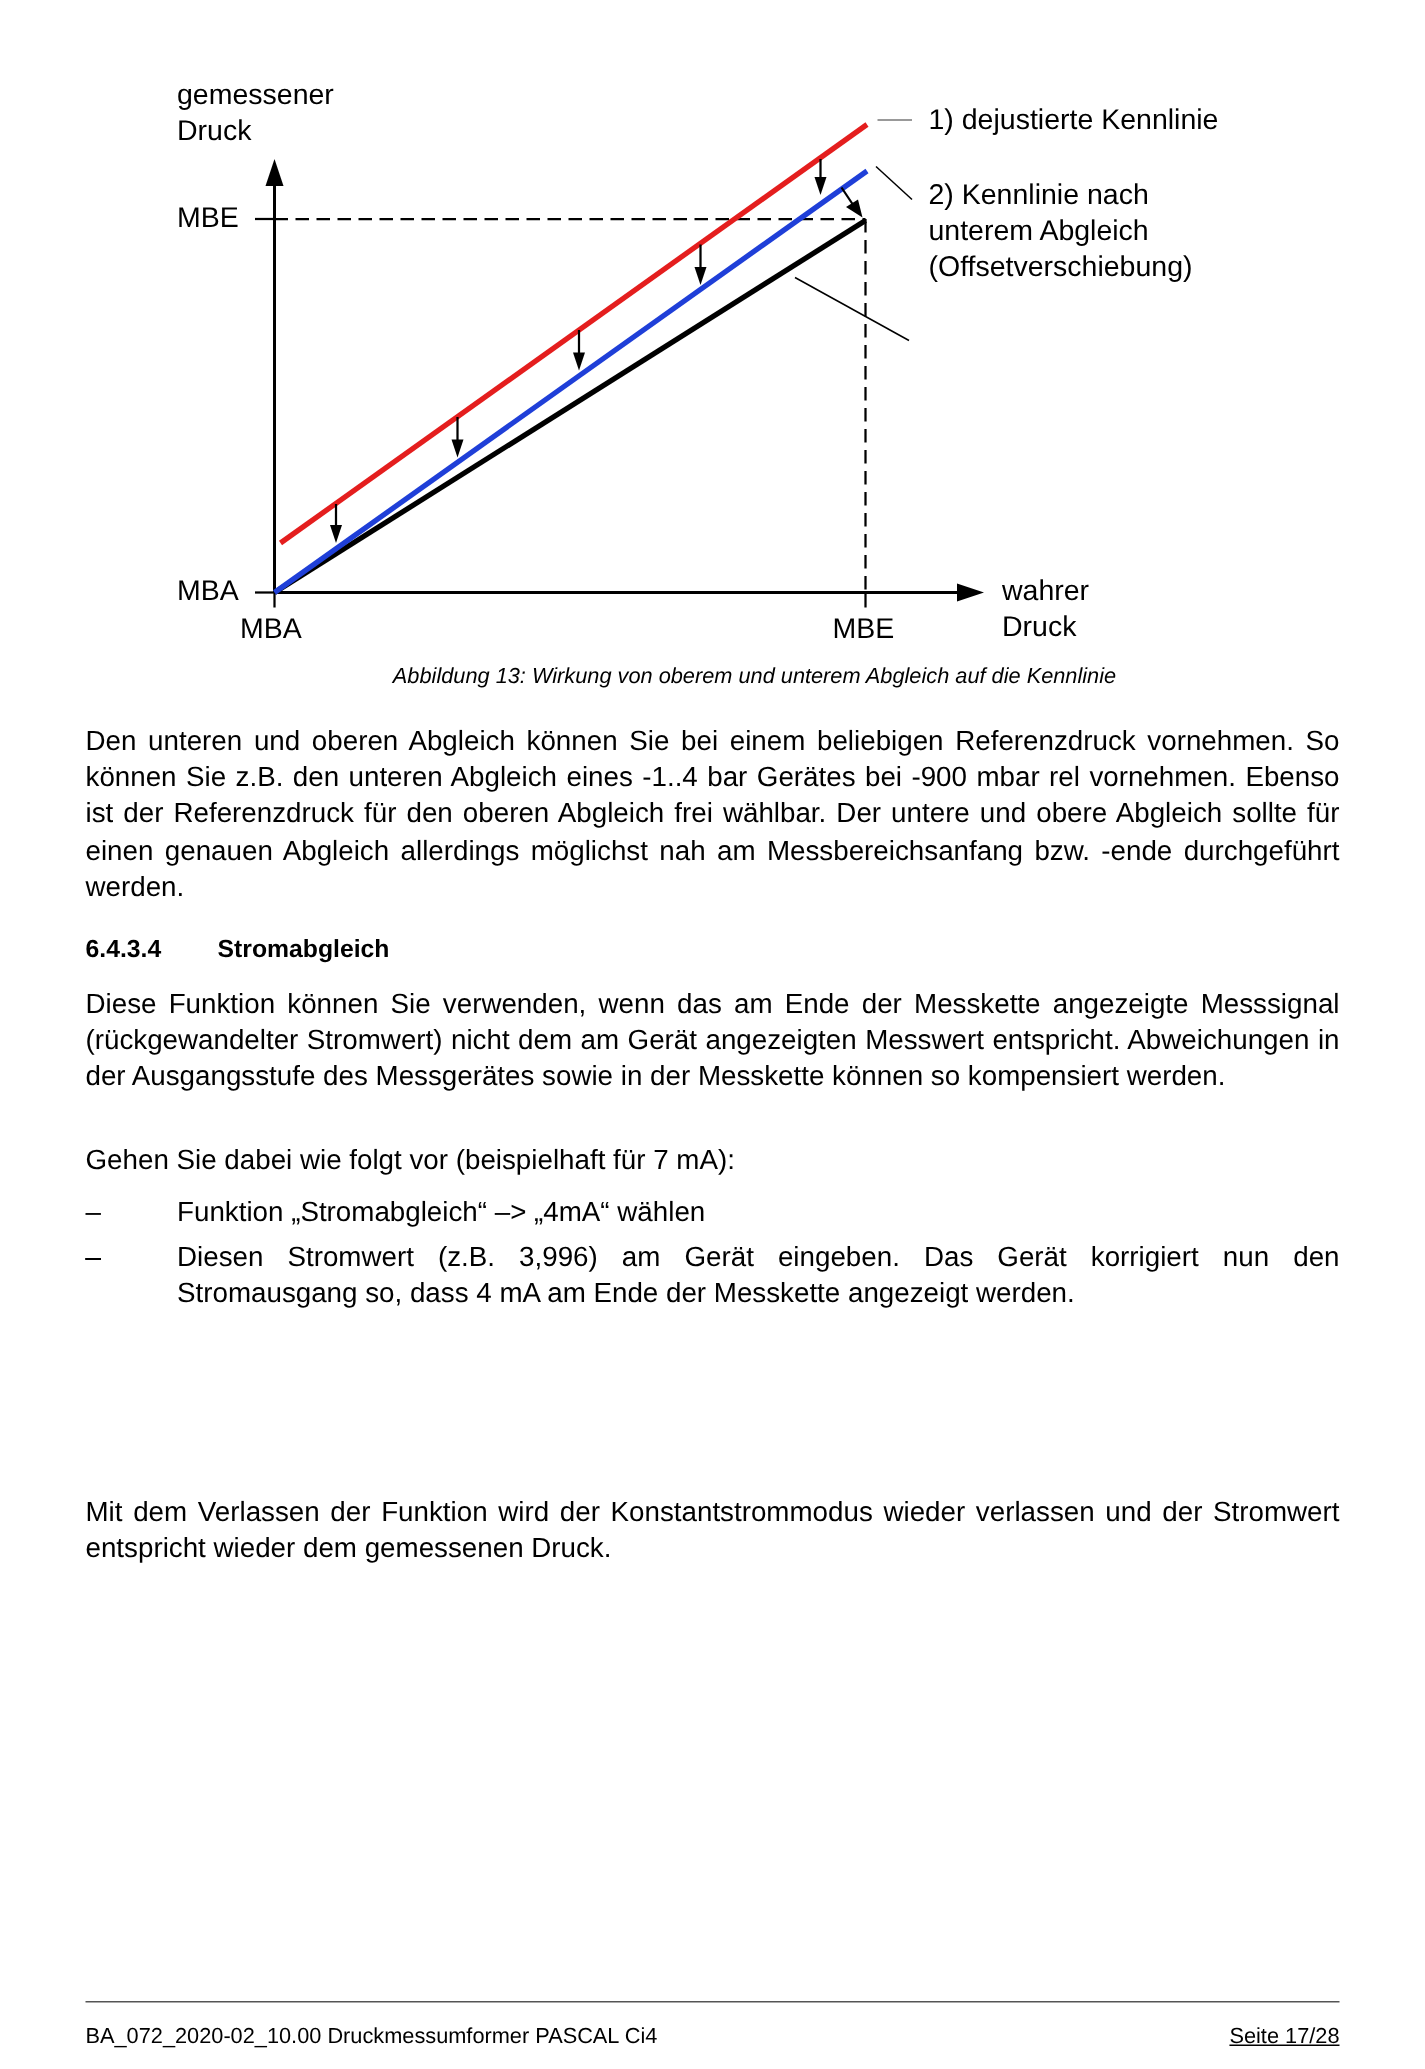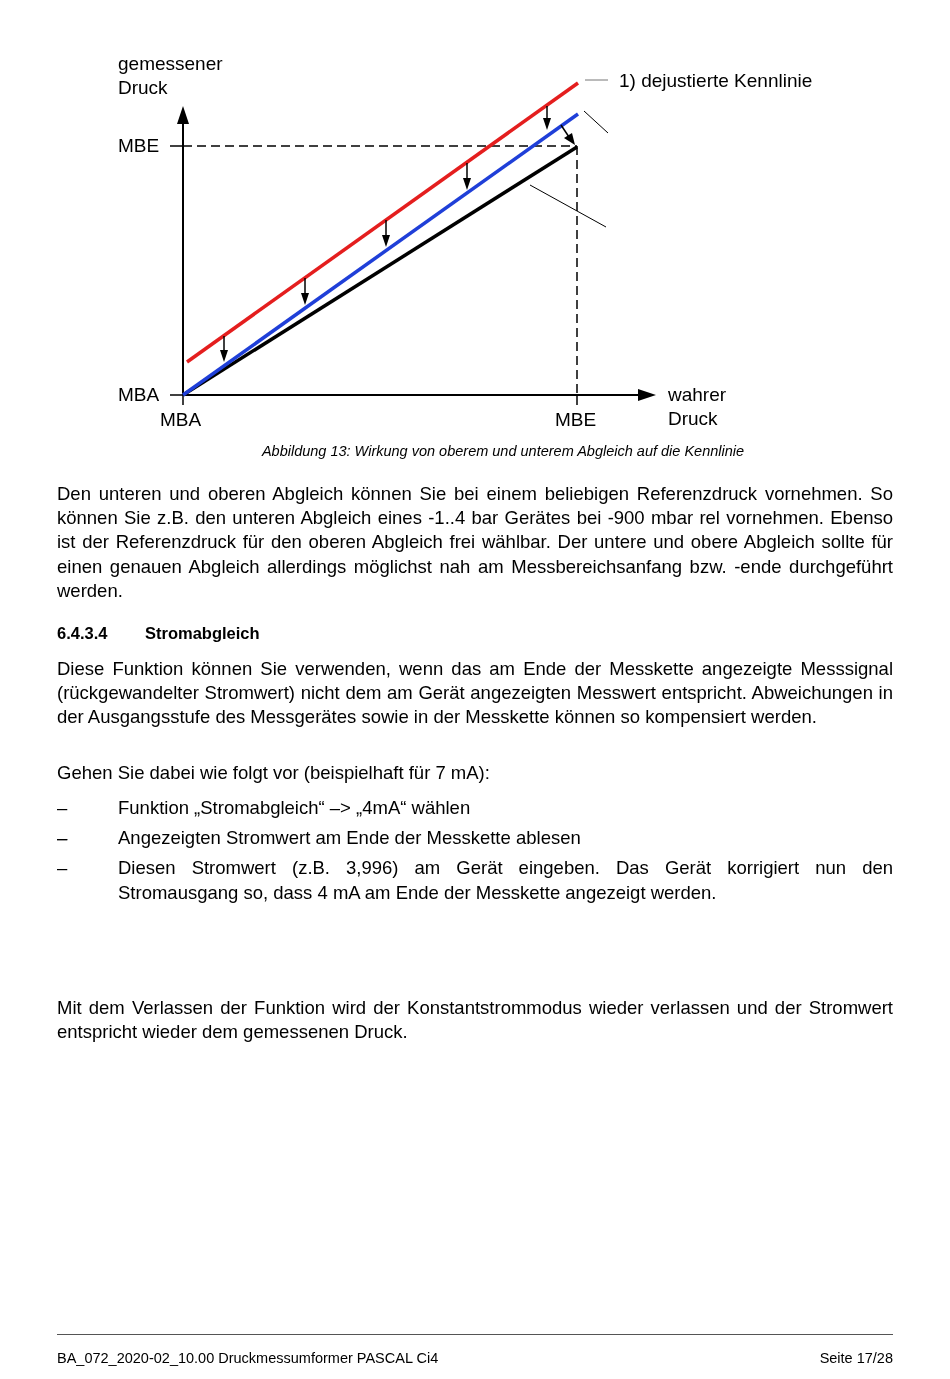--- a/index.html
+++ b/index.html
@@ -10,21 +10,21 @@
   .fig-italic { }
   .caption { position:absolute; left:0; top:443px; width:950px; text-align:center; font-size:14.5px; font-style:italic;padding-left:28px; }
   .para { position:absolute; left:57px; width:836px; font-size:18.5px; line-height:24.2px; text-align:justify; }
   .heading { position:absolute; left:57px; top:624px; font-size:16.5px; font-weight:bold; }
   .heading .num { display:inline-block; width:88px; }
   .list { position:absolute; left:57px; width:836px; margin:0; padding:0; list-style:none; }
   .list li { position:relative; padding-left:61px; font-size:18.5px; line-height:24.2px; text-align:justify; margin-bottom:6px; }
   .list li .dash { position:absolute; left:0; top:0; width:20px; }
   .footer-rule { position:absolute; left:57px; top:1334px; width:836px; height:0; border-top:1px solid #555; }
   .footer-left { position:absolute; left:57px; top:1350px; font-size:14.5px; }
-  .footer-right { position:absolute; right:57px; top:1350px; font-size:14.5px; }
+  .footer-right { position:absolute; right:57px; top:1350px; font-size:14.5px;text-decoration:underline; }
 </style>
 </head>
 <body>
 
 <div id="figure">
   <svg class="abs" style="left:0;top:0" width="950" height="440">
     <defs>
       <marker id="ah" markerWidth="10" markerHeight="10" refX="5" refY="9" orient="auto" markerUnits="userSpaceOnUse">
         <path d="M1,0 L5,10 L9,0 Z" fill="#000"></path>
       </marker>
@@ -86,37 +86,42 @@
   <div class="fig-label fig-italic" style="left:160px;top:408px">MBA</div>
   <div class="fig-label fig-italic" style="left:555px;top:408px">MBE</div>
   <div class="fig-label" style="left:668px;top:383px">
     <div>wahrer</div>
     <div>Druck</div>
   </div>
 
   <div class="fig-label fig-italic" style="left:619px;top:69px">
     <div>1) dejustierte Kennlinie</div>
   </div>
+  <div class="fig-label fig-italic" style="left:619px;top:119px">
+    <div>2) Kennlinie nach</div>
+    <div>unterem Abgleich</div>
+    <div>(Offsetverschiebung)</div>
+  </div>
 </div>
 
 <div class="caption">Abbildung 13: Wirkung von oberem und unterem Abgleich auf die Kennlinie</div>
 
 <div class="para" style="top:482px">Den unteren und oberen Abgleich können Sie bei einem beliebigen Referenzdruck vornehmen. So können Sie z.B. den unteren Abgleich eines -1..4 bar Gerätes bei -900 mbar rel vornehmen. Ebenso ist der Referenzdruck für den oberen Abgleich frei wählbar. Der untere und obere Abgleich sollte für einen genauen Abgleich allerdings möglichst nah am Messbereichsanfang bzw. -ende durchgeführt werden.</div>
 
 <div class="heading">
   <span class="num">6.4.3.4</span><span>Stromabgleich</span>
 </div>
 
 <div class="para" style="top:657px">Diese Funktion können Sie verwenden, wenn das am Ende der Messkette angezeigte Messsignal (rückgewandelter Stromwert) nicht dem am Gerät angezeigten Messwert entspricht. Abweichungen in der Ausgangsstufe des Messgerätes sowie in der Messkette können so kompensiert werden.</div>
 <div class="para" style="top:761px">Gehen Sie dabei wie folgt vor (beispielhaft für 7 mA):</div>
 
 <ul class="list" style="top:796px">
   <li><span class="dash">–</span><span>Funktion „Stromabgleich“ –&gt; „4mA“ wählen</span></li>
   <li><span class="dash">–</span></li>
-  <li><span class="dash">–</span><span>Angezeigten Stromwert am Ende der Messkette ablesen</span></li>
+  <li><span class="dash">–</span></li>
   <li><span class="dash">–</span><span>Diesen Stromwert (z.B. 3,996) am Gerät eingeben. Das Gerät korrigiert nun den Stromausgang so, dass  4 mA am Ende der Messkette angezeigt werden.</span></li>
 </ul>
 
 <div class="para" style="top:996px">Mit dem Verlassen der Funktion wird der Konstantstrommodus wieder verlassen und der Stromwert entspricht wieder dem gemessenen Druck.</div>
 
 <div class="footer-rule"></div>
 <div class="footer-left">BA_072_2020-02_10.00  Druckmessumformer PASCAL Ci4</div>
 <div class="footer-right">Seite 17/28</div>
 
 </body></html>

